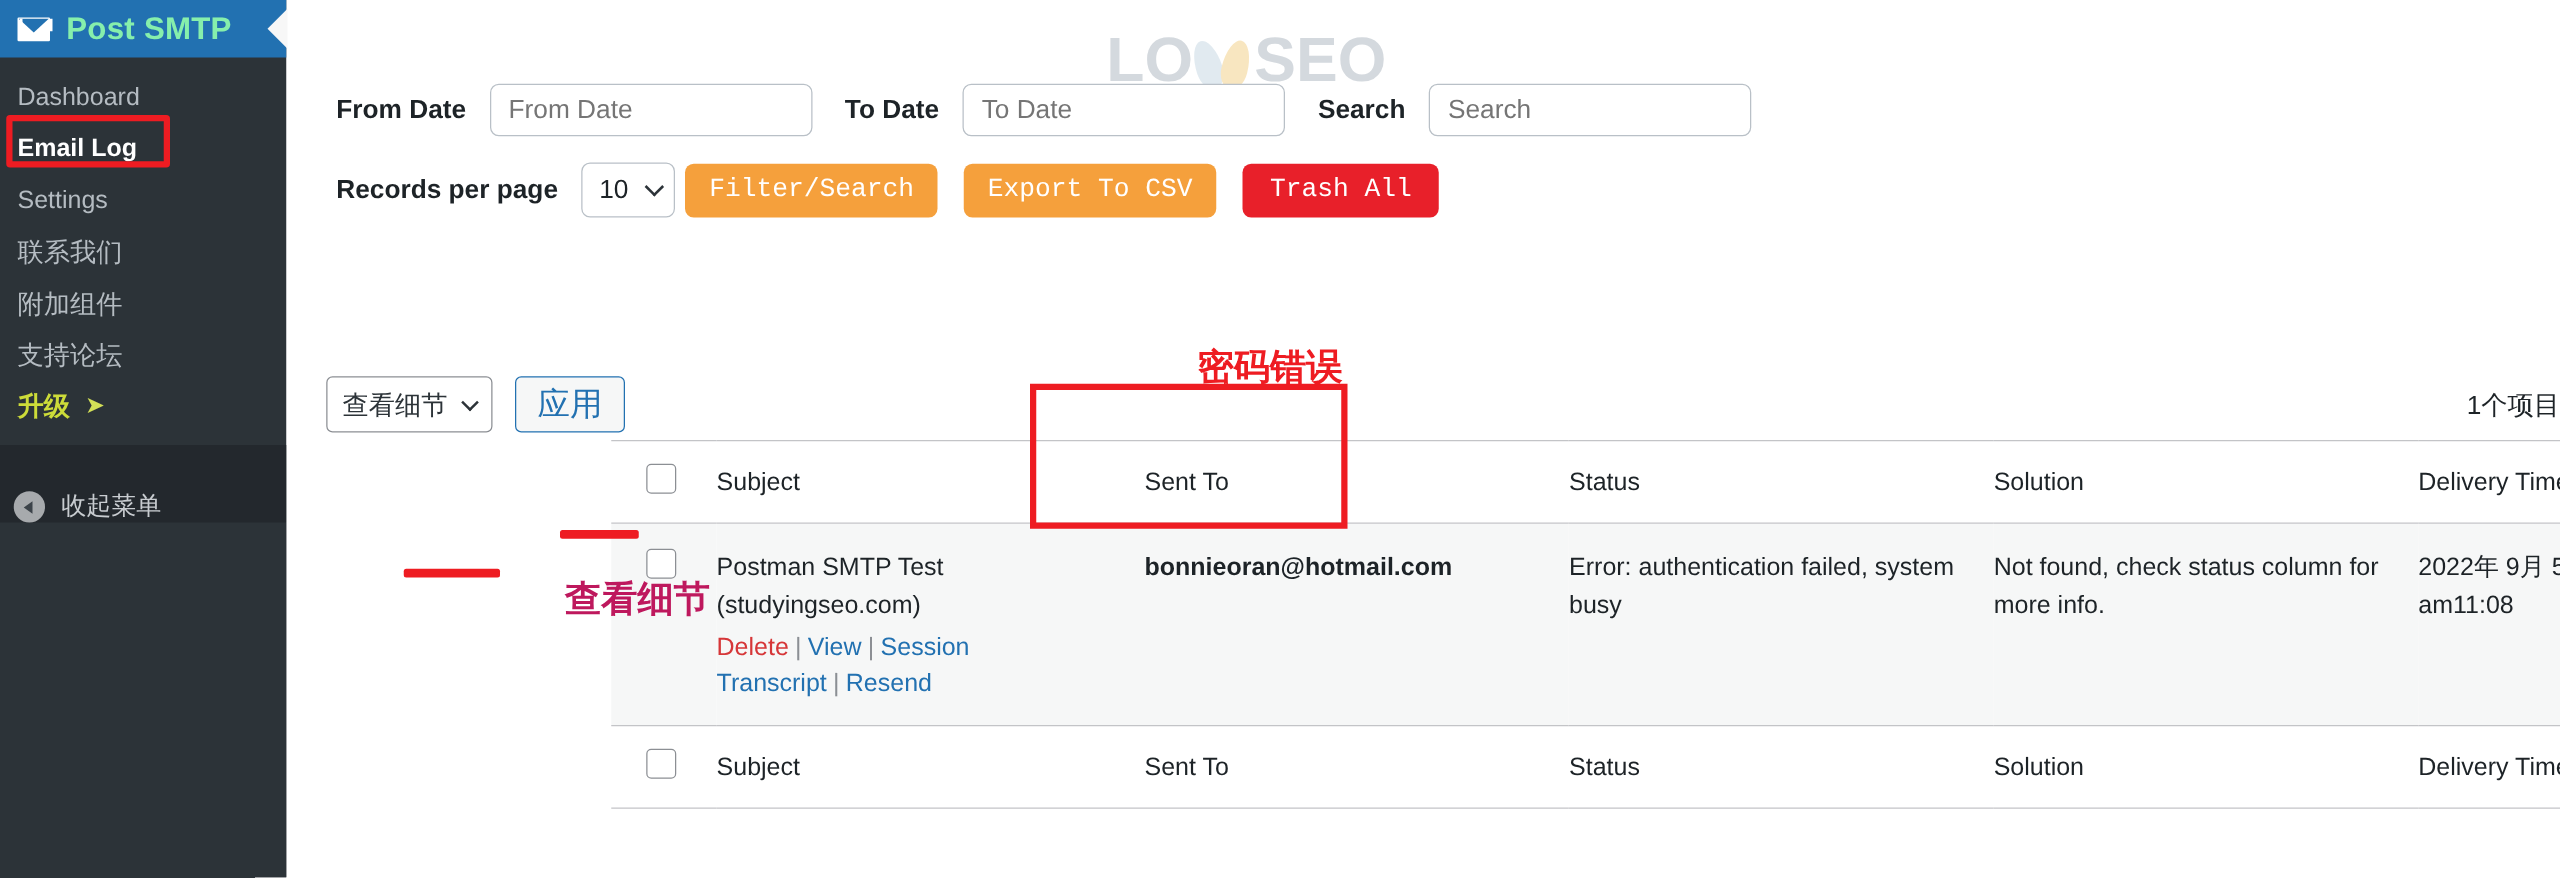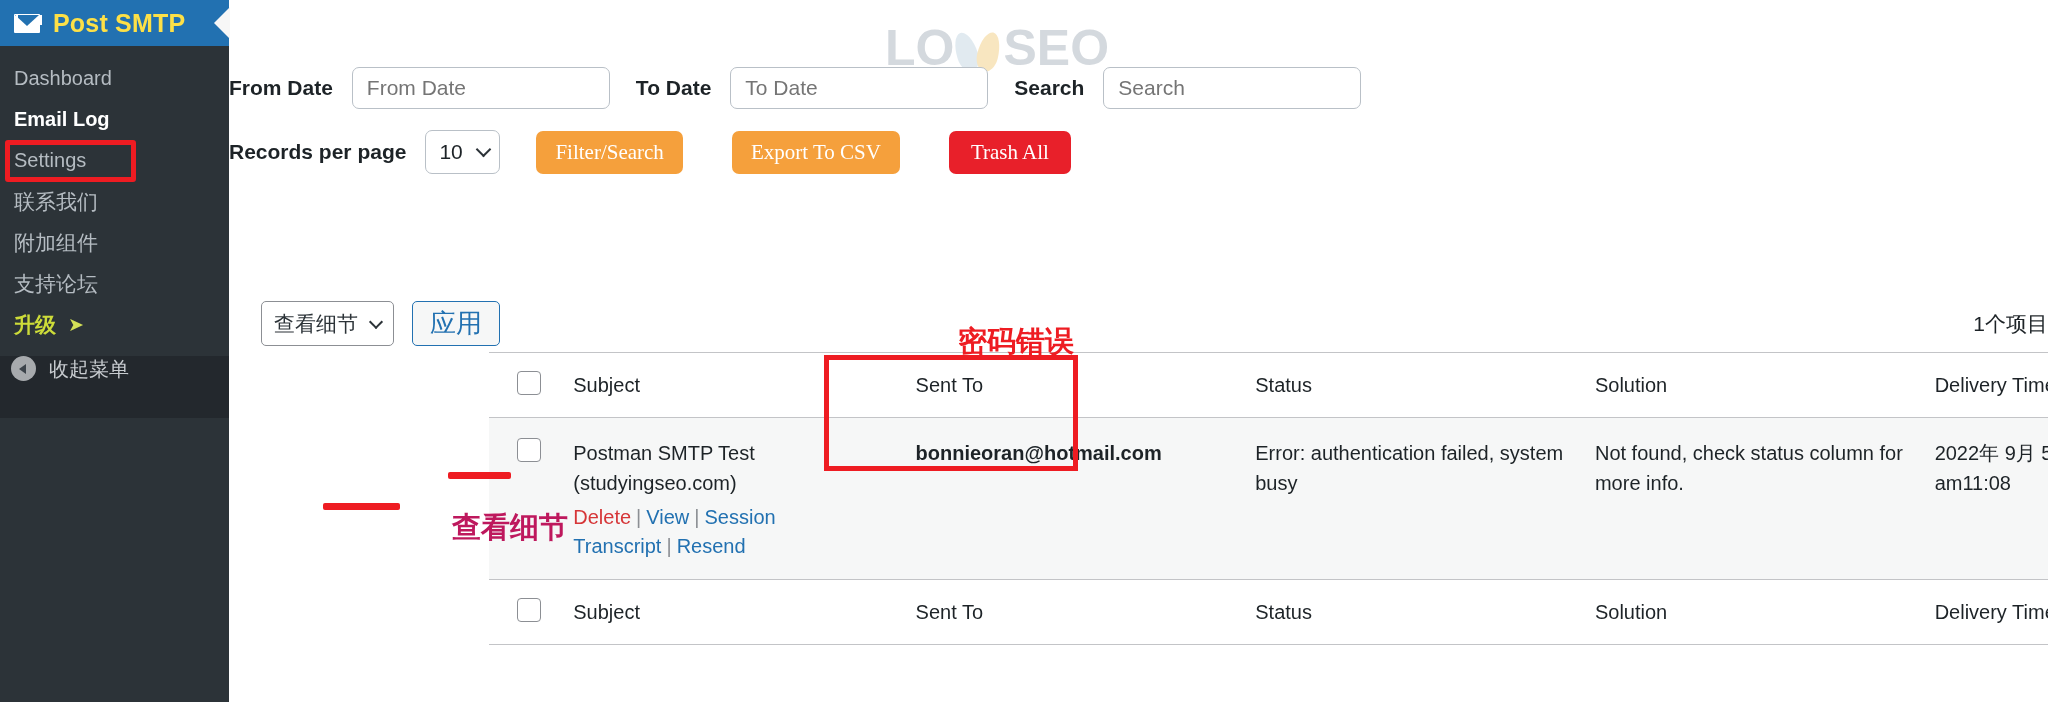--- a/index.html
+++ b/index.html
@@ -52,21 +52,21 @@
   #plugin-header .env-icon:after {
     content: "";
     position: absolute;
     left: 2px; top: 1px;
     width: 22px; height: 10px;
     border-left: 2px solid #fff;
     border-right: 2px solid #fff;
     transform: skewX(0deg);
   }
   #plugin-title {
-    color: #fde047;
+    color: #86efac;
     font-size: 25px;
     font-weight: 600;
     letter-spacing: .2px;
   }
   
   #header-notch {
     position: absolute;
     right: -1px; top: 7px;
     width: 0; height: 0;
     border-top: 16px solid transparent;
@@ -97,21 +97,21 @@
     color: #d4e157;
     margin-left: 12px;
     font-size: 19px;
   }
   #collapse-bar {
     position: absolute;
     top: 356px; left: 0;
     width: 229px; height: 62px;
     background: #23282d;
     display: flex;
-    align-items: flex-start;
+    align-items: flex-end;
     padding-left: 11px;
   }
   #collapse-bar .circle {
     width: 25px; height: 25px;
     border-radius: 50%;
     background: #a7aaad;
     display: flex;
     align-items: center;
     justify-content: center;
     margin-right: 13px;
@@ -184,20 +184,21 @@
 
   
   #filter-area {
     position: absolute;
     left: 0; top: 0;
     width: 1819px;
   }
   .filter-row {
     display: flex;
     align-items: center;
+    padding-left: 40px;
   }
   #filter-row-1 { height: 104px; padding-top: 40px; }
   #filter-row-2 { height: 64px; align-items: center; }
 
   .field-label {
     font-size: 21px;
     font-weight: 700;
     color: #1d2327;
     margin-right: 19px;
     white-space: nowrap;
@@ -241,23 +242,22 @@
 
   .btn {
     height: 43px;
     border: none;
     border-radius: 7px;
     color: #fff;
     font-size: 21px;
     padding: 0 19px;
     margin-right: 21px;
     cursor: pointer;
-    font-family: Liberation Serif, serif;
+    font-family: Liberation Mono, monospace;
     white-space: nowrap;
-    margin-left: 28px;
   }
   .btn-orange { background: #f5a03c; }
   .btn-red    { background: #e8202a; padding: 0 22px; }
 
   
   #bulk-row {
     position: absolute;
     left: 32px; top: 285px;
     width: 1787px;
     display: flex;
@@ -344,21 +344,21 @@
   }
   .cell-pad { padding-right: 24px; display: block; }
 
   .row-actions { margin-top: 5px; line-height: 29px; }
   .row-actions a { text-decoration: none; font-size: 20px; }
   .a-delete { color: #d63638; }
   .a-blue   { color: #2271b1; }
   .sep { color: #8c8f94; padding: 0 5px; }
 
   
-  .annot { position: absolute; pointer-events: none; margin-top: 48px; }
+  .annot { position: absolute; pointer-events: none; }
   #annot-box-menu {
     left: 5px; top: 92px;
     width: 131px; height: 42px;
     border: 5px solid #ee1c22;
     border-radius: 3px;
     z-index: 9;
   }
   #annot-box-status {
     left: 824px; top: 307px;
     width: 254px; height: 116px;

